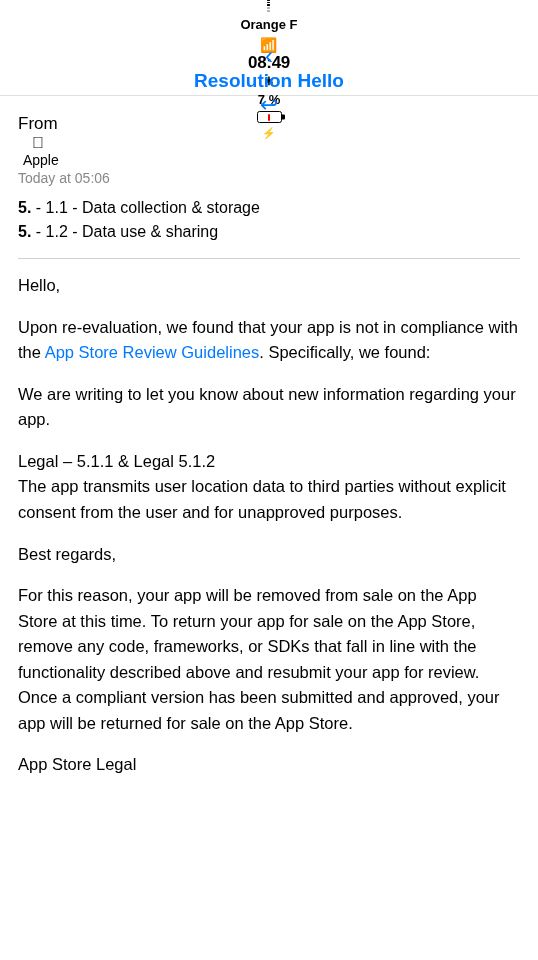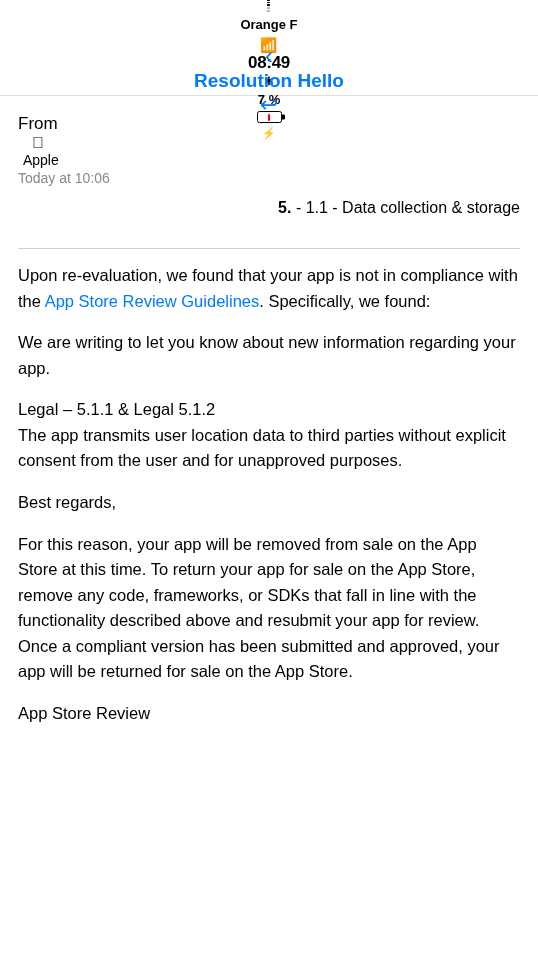--- a/index.html
+++ b/index.html
@@ -163,22 +163,21 @@
     }
     .from-time {
       font-size: 14px;
       color: #888;
       white-space: nowrap;
       margin-top: 2px;
     }
 
     
     .violations {
-      margin-bottom: 28px;
-      text-align: right;
+      margin-bottom: 14px;
     }
     .violation-item {
       font-size: 16px;
       color: #000;
       line-height: 1.5;
     }
     .violation-num {
       font-weight: 700;
     }
 
@@ -242,38 +241,42 @@
 </div>
 
 <div class="content">
 
   <div class="from-header">
     <div class="from-left">
       <span class="from-label">From</span>
       <span class="apple-logo"></span>
       <span class="from-name">Apple</span>
     </div>
-    <span class="from-time">Today at 10:06</span>
+    <span class="from-time">Today at 05:06</span>
   </div>
 
   <div class="violations">
     <div class="violation-item">
       <span class="violation-num">5.</span><span> - 1.1 - Data collection &amp; storage</span>
     </div>
+    <div class="violation-item">
+      <span class="violation-num">5.</span><span> - 1.2 - Data use &amp; sharing</span>
+    </div>
   </div>
 
   <hr class="divider">
 
   <div class="body-text">
+    <p>Hello,</p>
     <p>
       <span>Upon re-evaluation, we found that your app is not in compliance with the </span><a class="link" href="#">App Store Review Guidelines</a><span>. Specifically, we found:</span>
     </p>
     <p>We are writing to let you know about new information regarding your app.</p>
     <p>
       <span>Legal – 5.1.1 &amp; Legal 5.1.2</span><br>
       <span>The app transmits user location data to third parties without explicit consent from the user and for unapproved purposes.</span>
     </p>
     <p>Best regards,</p>
     <p>For this reason, your app will be removed from sale on the App Store at this time. To return your app for sale on the App Store, remove any code, frameworks, or SDKs that fall in line with the functionality described above and resubmit your app for review. Once a compliant version has been submitted and approved, your app will be returned for sale on the App Store.</p>
-    <p>App Store Review</p>
+    <p>App Store Legal</p>
   </div>
 
 </div>
 
 </body></html>

